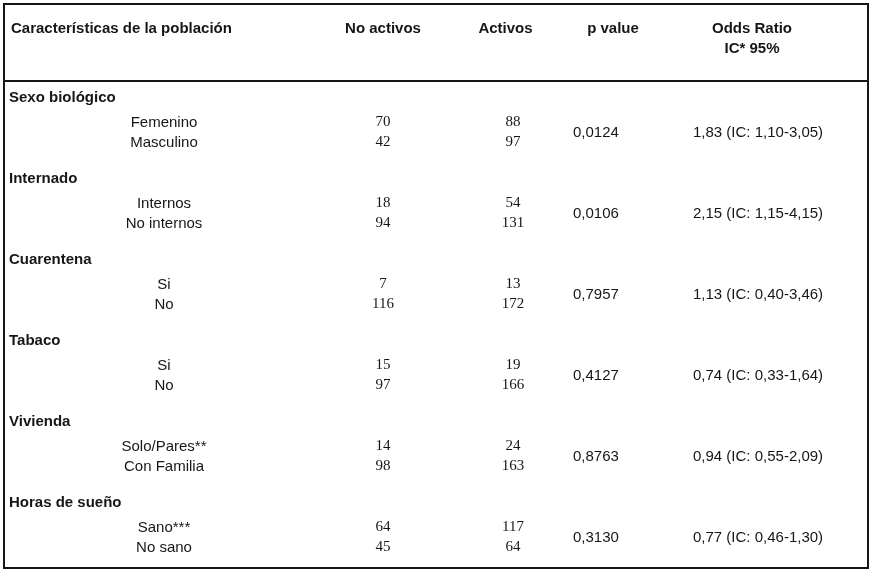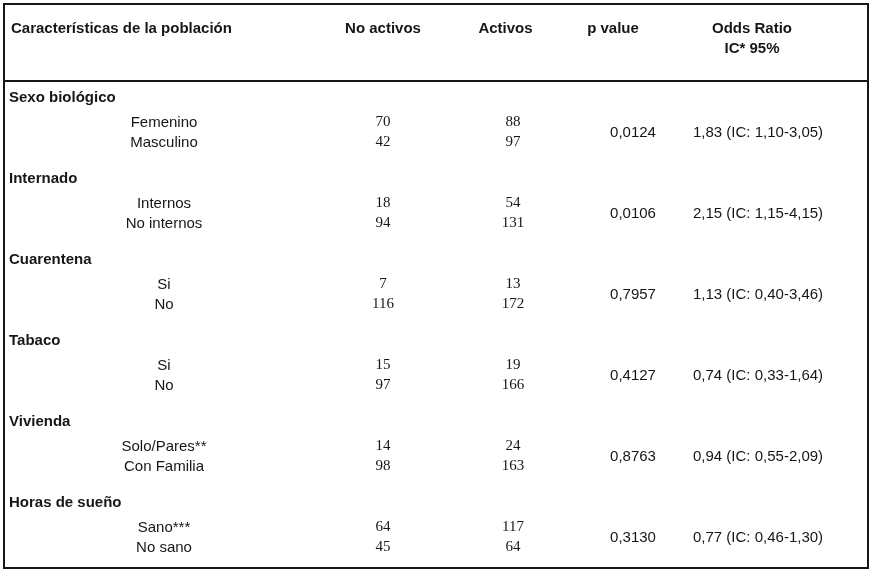--- a/index.html
+++ b/index.html
@@ -50,21 +50,21 @@
     vertical-align: middle;
     font-weight: bold;
     padding-left: 4px;
   }
   tbody.group tr.data-row td {
     height: 20px;
     vertical-align: middle;
   }
   td.label-cell { text-align: center; padding-left: 10px; }
   td.num-cell   { text-align: center; font-family: Liberation Serif, serif; }
-  td.pvalue-cell{ text-align: center; vertical-align: middle; }
+  td.pvalue-cell{ text-align: left; vertical-align: middle; }
   td.or-cell    { text-align: left; padding-right: 10px; vertical-align: middle; white-space: nowrap; }
   tbody.group tr.spacer-row td { height: 11px; }
 </style>
 </head>
 <body>
 
 <div class="table-frame">
   <table>
     <colgroup>
       <col class="c1">

